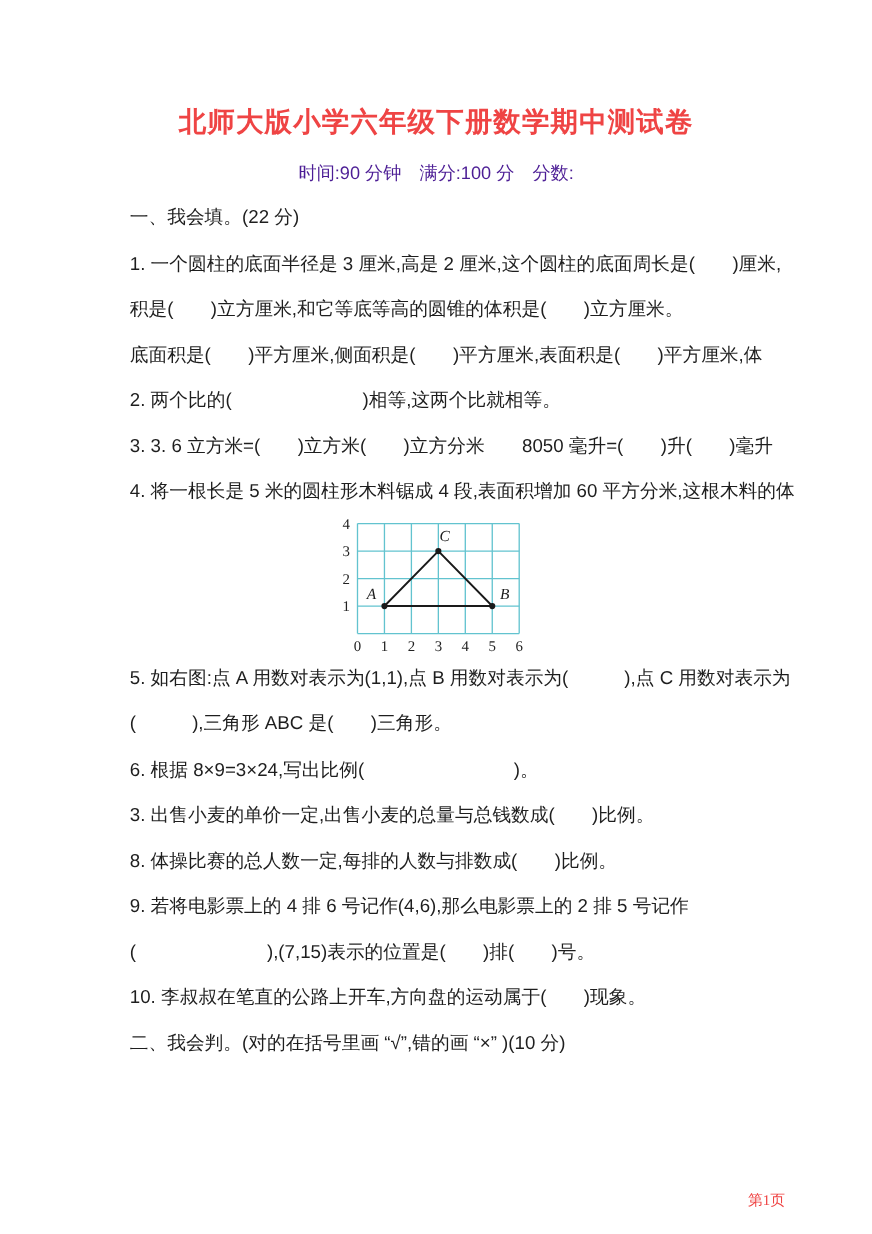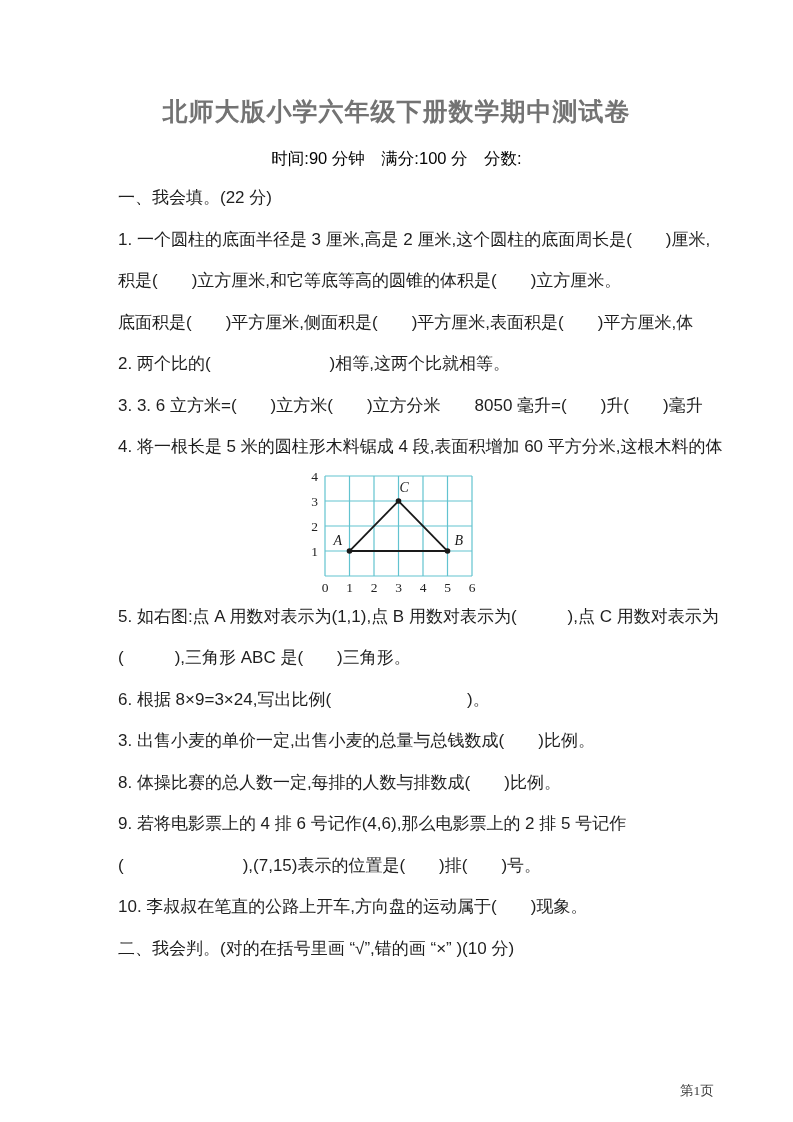--- a/index.html
+++ b/index.html
@@ -14,31 +14,31 @@
     color: #1c1c1c;
   }
   .title {
     position: absolute;
     left: 0; right: 0;
     top: 96px;
     text-align: center;
     font-size: 25px;
     font-weight: bold;
     letter-spacing: 1px;
-    color: #737373;
+    color: #ef4444;
     line-height: 30px;
   }
   .info {
     position: absolute;
     left: 0; right: 0;
     top: 147px;
     text-align: center;
     font-size: 16.5px;
     line-height: 22px;
-    color: #000000;
+    color: #4c1d95;
   }
   .flow {
     position: absolute;
     left: 118px;
     top: 177px;
     width: 562px;
   }
   .qline {
     height: 41.5px;
     line-height: 41.5px;
@@ -51,21 +51,21 @@
     display: flex;
     justify-content: center;
     align-items: flex-start;
   }
   .footer {
     position: absolute;
     left: 680px;
     top: 1082px;
     font-size: 13.5px;
     font-family: "Liberation Serif", serif;
-    color: #404040;
+    color: #ef4444;
   }
 </style>
 </head>
 <body>
 
 <div class="page">
 
   <div class="title">北师大版小学六年级下册数学期中测试卷</div>
   <div class="info">时间:90 分钟　满分:100 分　分数:</div>
 

